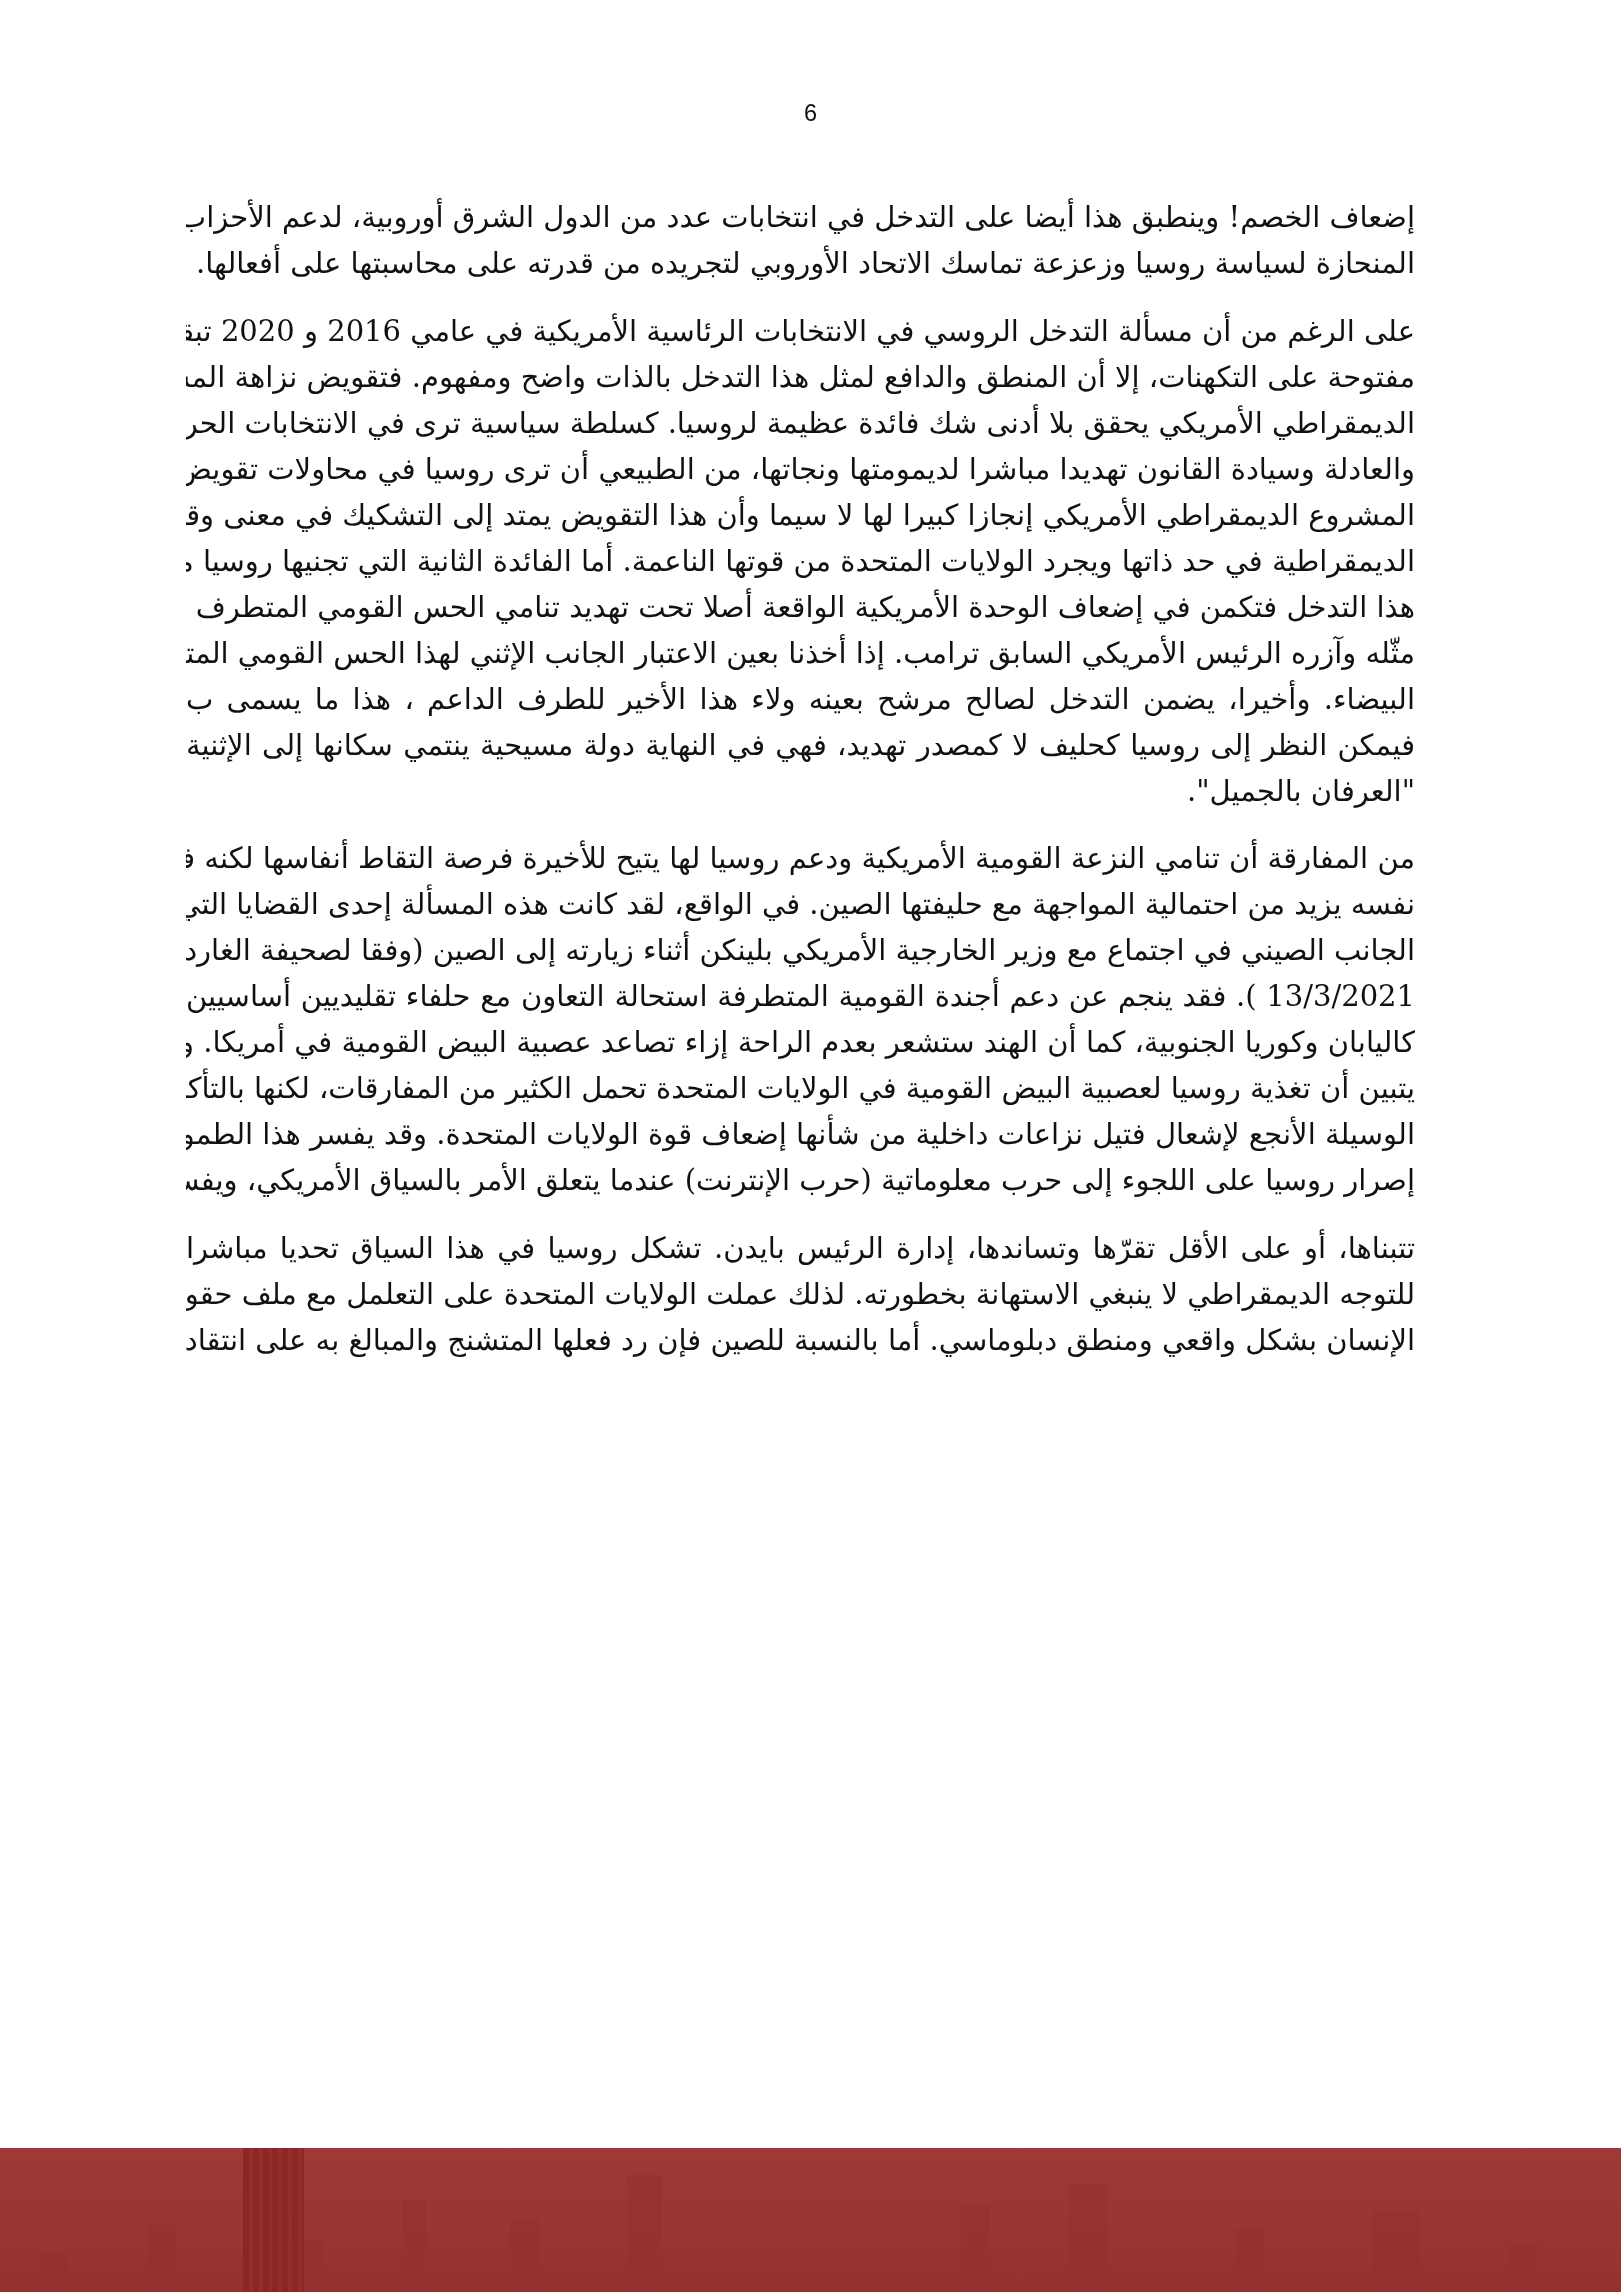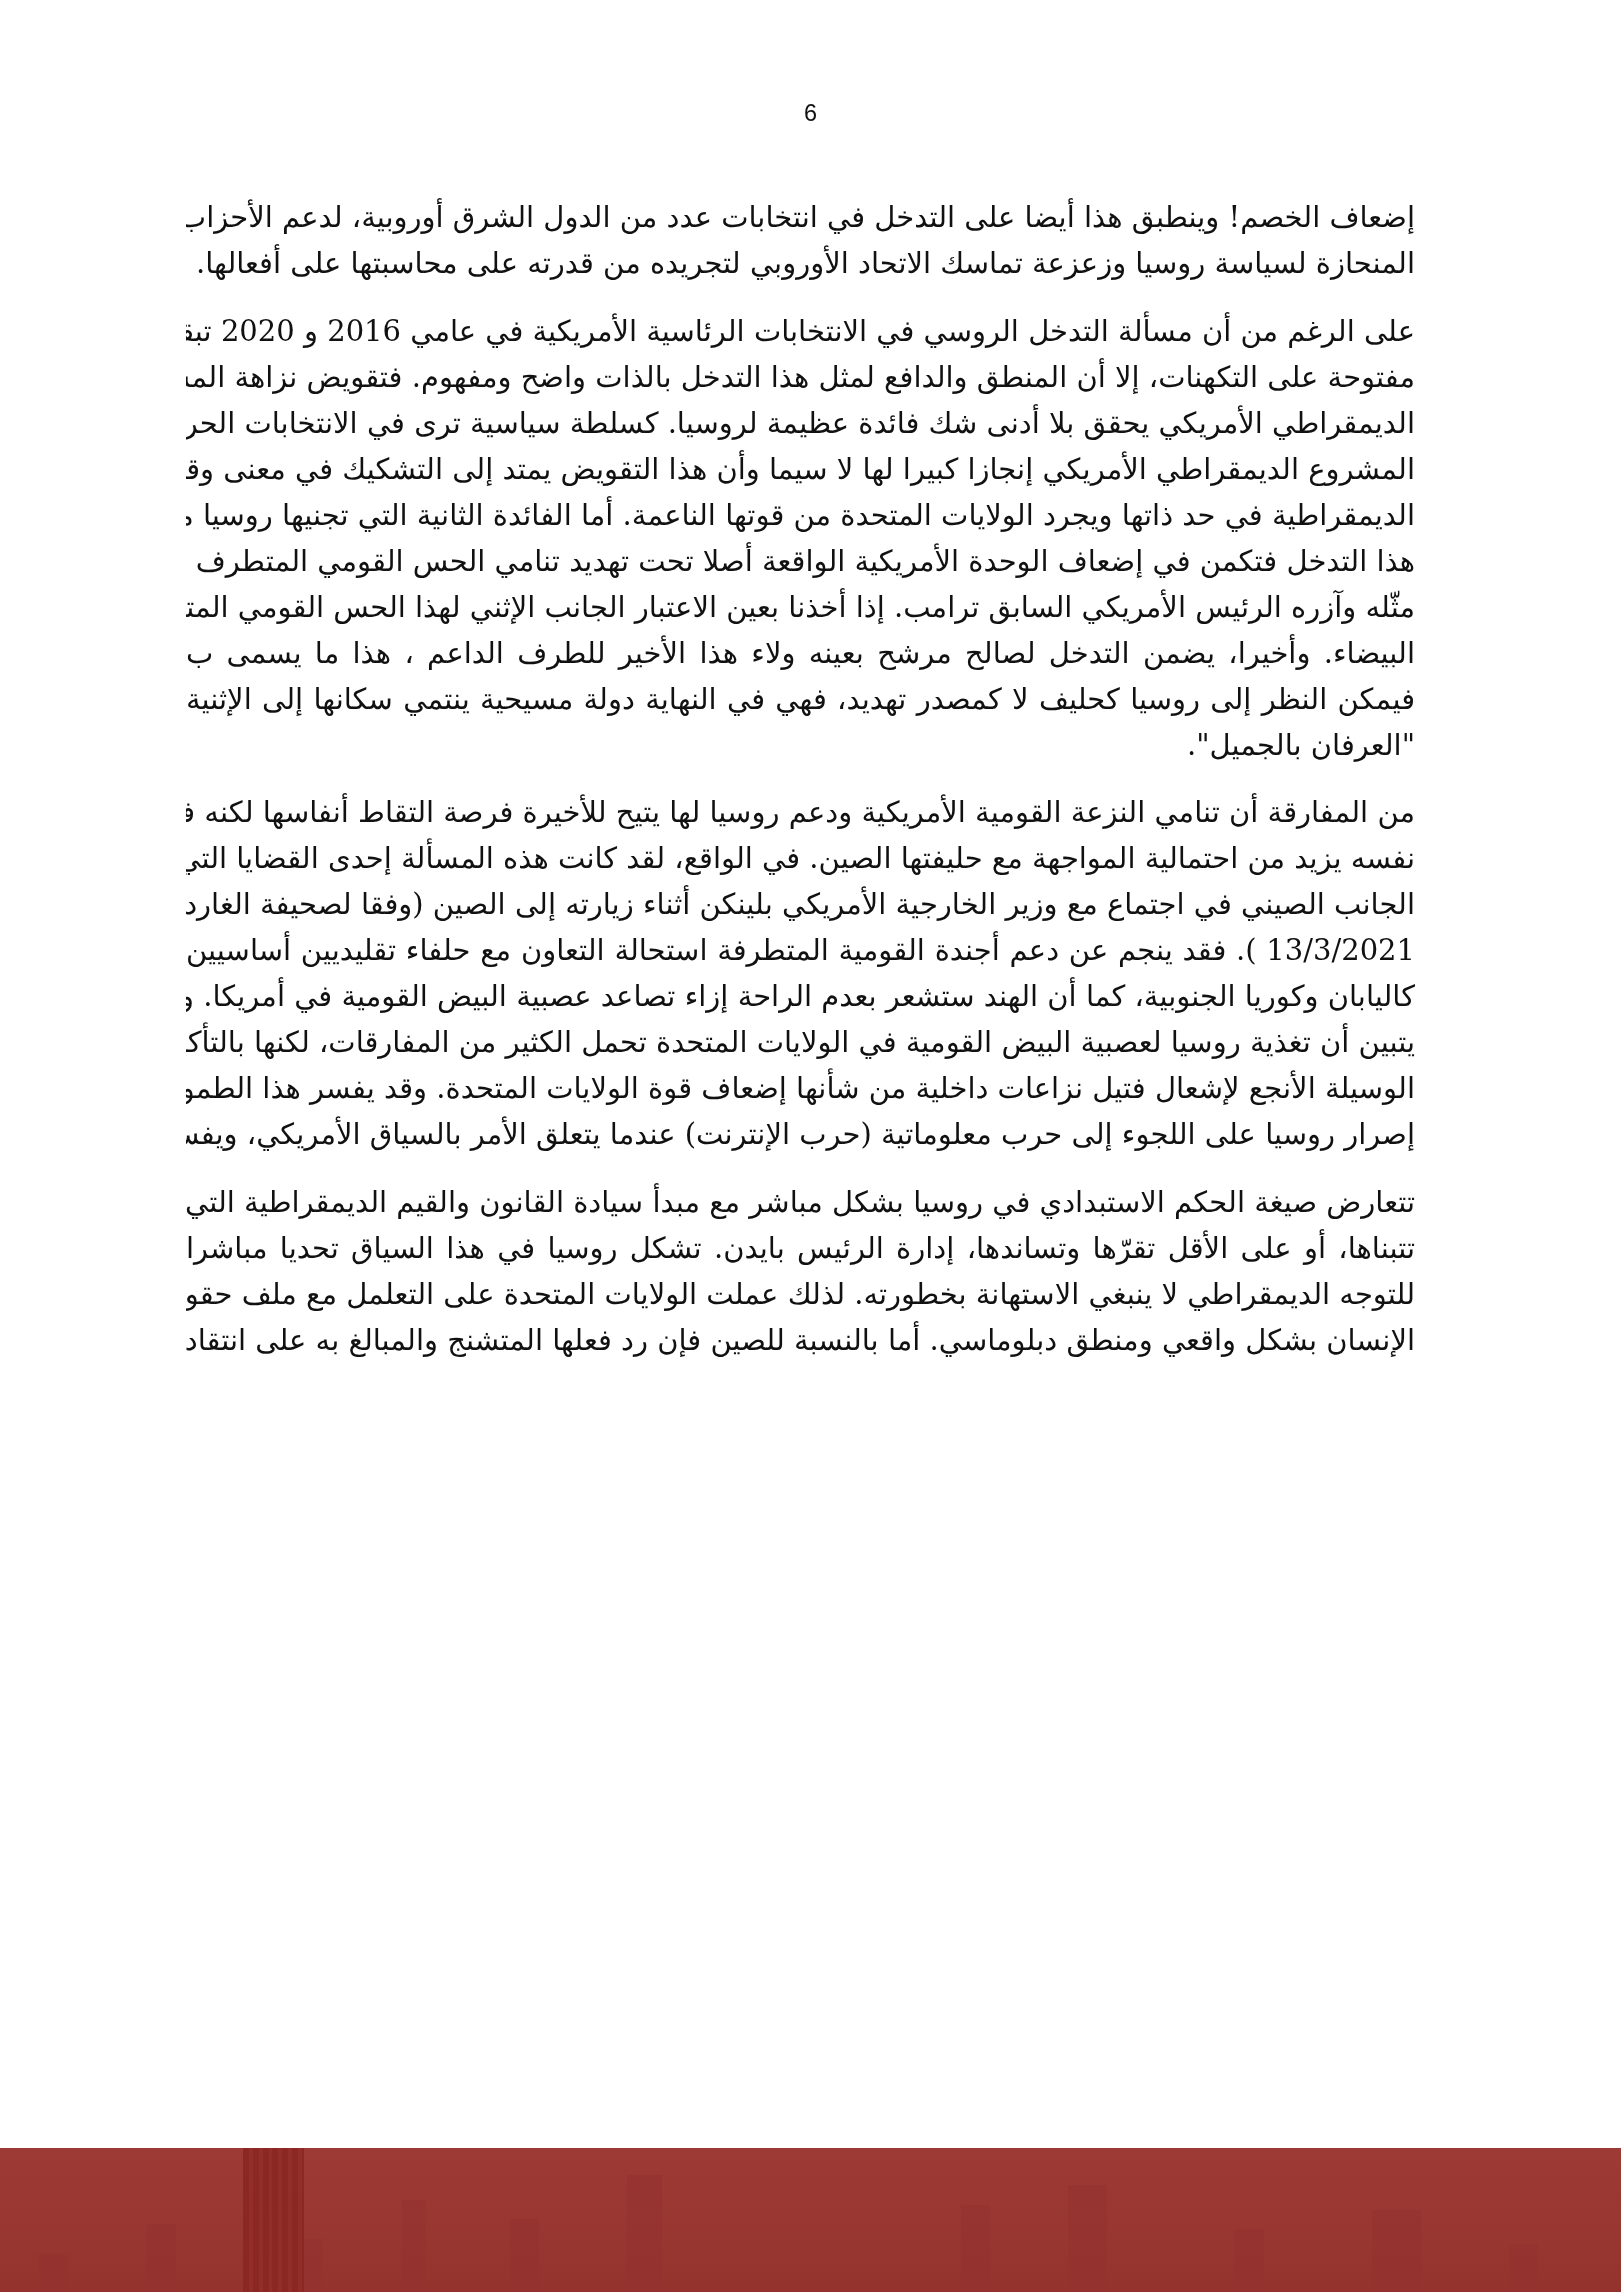--- a/index.html
+++ b/index.html
@@ -79,20 +79,21 @@
 
   <p class="paragraph">
     <span class="line">إضعاف الخصم! وينطبق هذا أيضا على التدخل في انتخابات عدد من الدول الشرق أوروبية، لدعم الأحزاب</span>
     <span class="line last">المنحازة لسياسة روسيا وزعزعة تماسك الاتحاد الأوروبي لتجريده من قدرته على محاسبتها على أفعالها.</span>
   </p>
 
   <p class="paragraph">
     <span class="line">على الرغم من أن مسألة التدخل الروسي في الانتخابات الرئاسية الأمريكية في عامي 2016 و 2020 تبقى</span>
     <span class="line">مفتوحة على التكهنات، إلا أن المنطق والدافع لمثل هذا التدخل بالذات واضح ومفهوم. فتقويض نزاهة المشروع</span>
     <span class="line">الديمقراطي الأمريكي يحقق بلا أدنى شك فائدة عظيمة لروسيا. كسلطة سياسية ترى في الانتخابات الحرة</span>
+    <span class="line">والعادلة وسيادة القانون تهديدا مباشرا لديمومتها ونجاتها، من الطبيعي أن ترى روسيا في محاولات تقويض</span>
     <span class="line">المشروع الديمقراطي الأمريكي إنجازا كبيرا لها لا سيما وأن هذا التقويض يمتد إلى التشكيك في معنى وقيمة الممارسة</span>
     <span class="line">الديمقراطية في حد ذاتها ويجرد الولايات المتحدة من قوتها الناعمة. أما الفائدة الثانية التي تجنيها روسيا من مثل</span>
     <span class="line">هذا التدخل فتكمن في إضعاف الوحدة الأمريكية الواقعة أصلا تحت تهديد تنامي الحس القومي المتطرف الذي</span>
     <span class="line">مثّله وآزره الرئيس الأمريكي السابق ترامب. إذا أخذنا بعين الاعتبار الجانب الإثني لهذا الحس القومي المتطرف،</span>
     <span class="line">البيضاء. وأخيرا، يضمن التدخل لصالح مرشح بعينه ولاء هذا الأخير للطرف الداعم ، هذا ما يسمى ب</span>
     <span class="line">فيمكن النظر إلى روسيا كحليف لا كمصدر تهديد، فهي في النهاية دولة مسيحية ينتمي سكانها إلى الإثنية</span>
     <span class="line last">"العرفان بالجميل".</span>
   </p>
 
   <p class="paragraph">
@@ -100,21 +101,20 @@
     <span class="line">نفسه يزيد من احتمالية المواجهة مع حليفتها الصين. في الواقع، لقد كانت هذه المسألة إحدى القضايا التي أثارها</span>
     <span class="line">الجانب الصيني في اجتماع مع وزير الخارجية الأمريكي بلينكن أثناء زيارته إلى الصين (وفقا لصحيفة الغارديان</span>
     <span class="line">13/3/2021 ). فقد ينجم عن دعم أجندة القومية المتطرفة استحالة التعاون مع حلفاء تقليديين أساسيين</span>
     <span class="line">كاليابان وكوريا الجنوبية، كما أن الهند ستشعر بعدم الراحة إزاء تصاعد عصبية البيض القومية في أمريكا. وهكذا</span>
     <span class="line">يتبين أن تغذية روسيا لعصبية البيض القومية في الولايات المتحدة تحمل الكثير من المفارقات، لكنها بالتأكيد</span>
     <span class="line">الوسيلة الأنجع لإشعال فتيل نزاعات داخلية من شأنها إضعاف قوة الولايات المتحدة. وقد يفسر هذا الطموح</span>
     <span class="line">إصرار روسيا على اللجوء إلى حرب معلوماتية (حرب الإنترنت) عندما يتعلق الأمر بالسياق الأمريكي، ويفسر</span>
   </p>
 
   <p class="paragraph">
-    <span class="line">تتعارض صيغة الحكم الاستبدادي في روسيا بشكل مباشر مع مبدأ سيادة القانون والقيم الديمقراطية التي</span>
     <span class="line">تتبناها، أو على الأقل تقرّها وتساندها، إدارة الرئيس بايدن. تشكل روسيا في هذا السياق تحديا مباشرا</span>
     <span class="line">للتوجه الديمقراطي لا ينبغي الاستهانة بخطورته. لذلك عملت الولايات المتحدة على التعلمل مع ملف حقوق</span>
     <span class="line">الإنسان بشكل واقعي ومنطق دبلوماسي. أما بالنسبة للصين فإن رد فعلها المتشنج والمبالغ به على انتقاد</span>
   </p>
 
 </div>
 
 <div class="footer-band">
   <div class="sky-a" style="left:39px;height:39px;"></div>
   <div class="sky-a" style="left:147px;height:69px;"></div>

